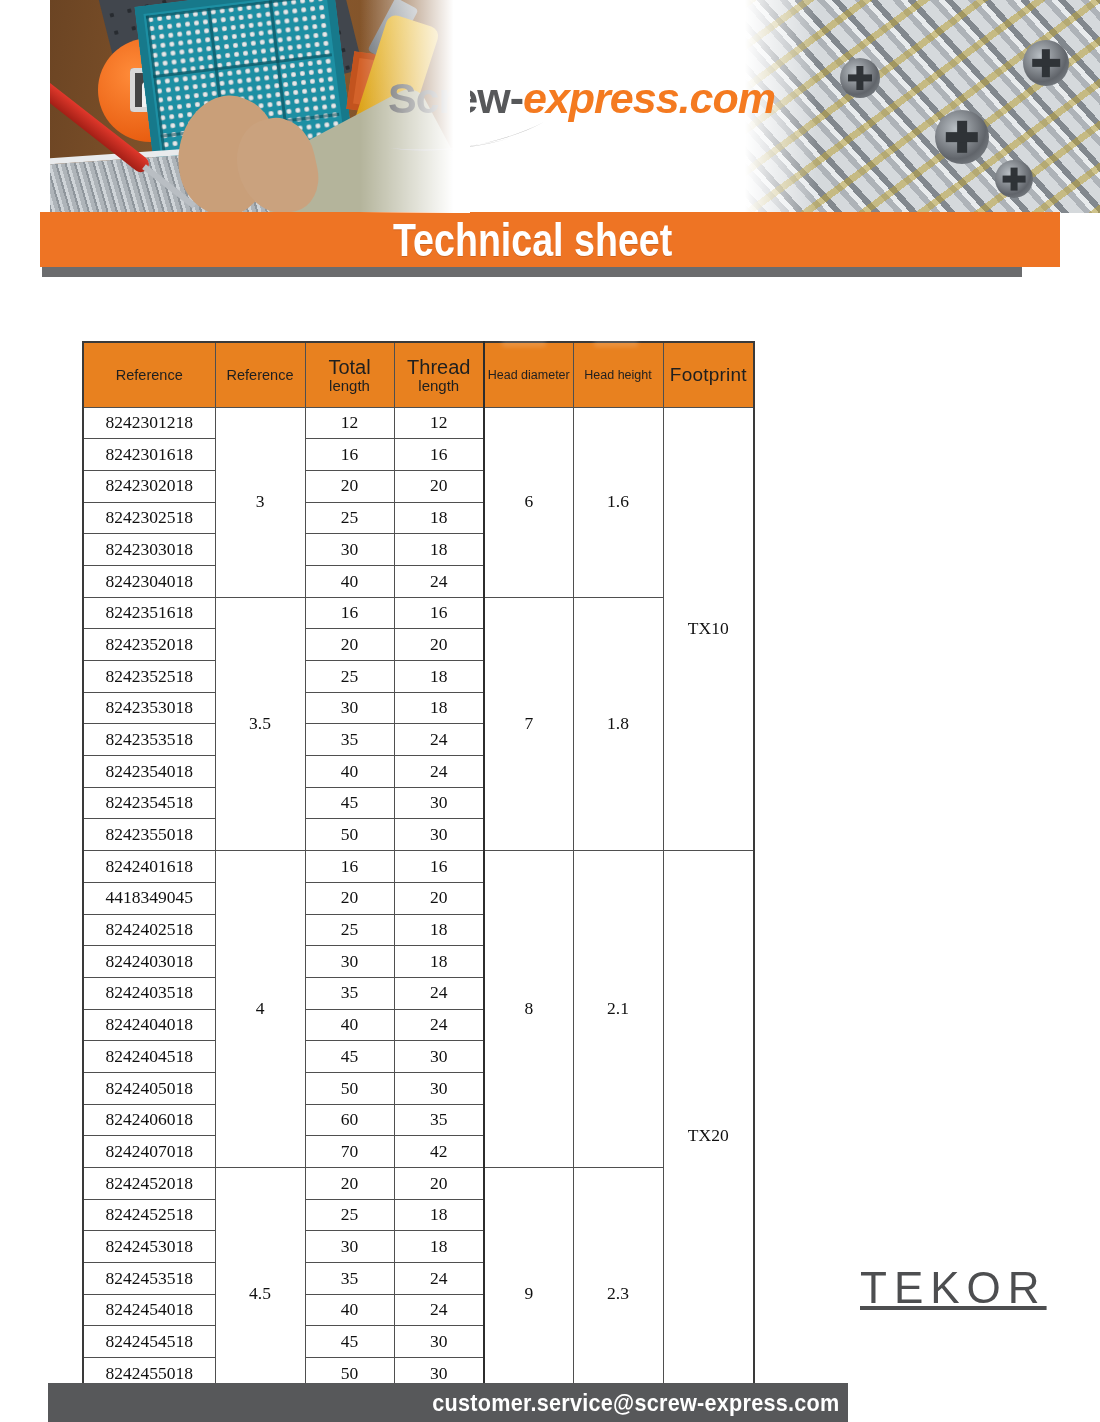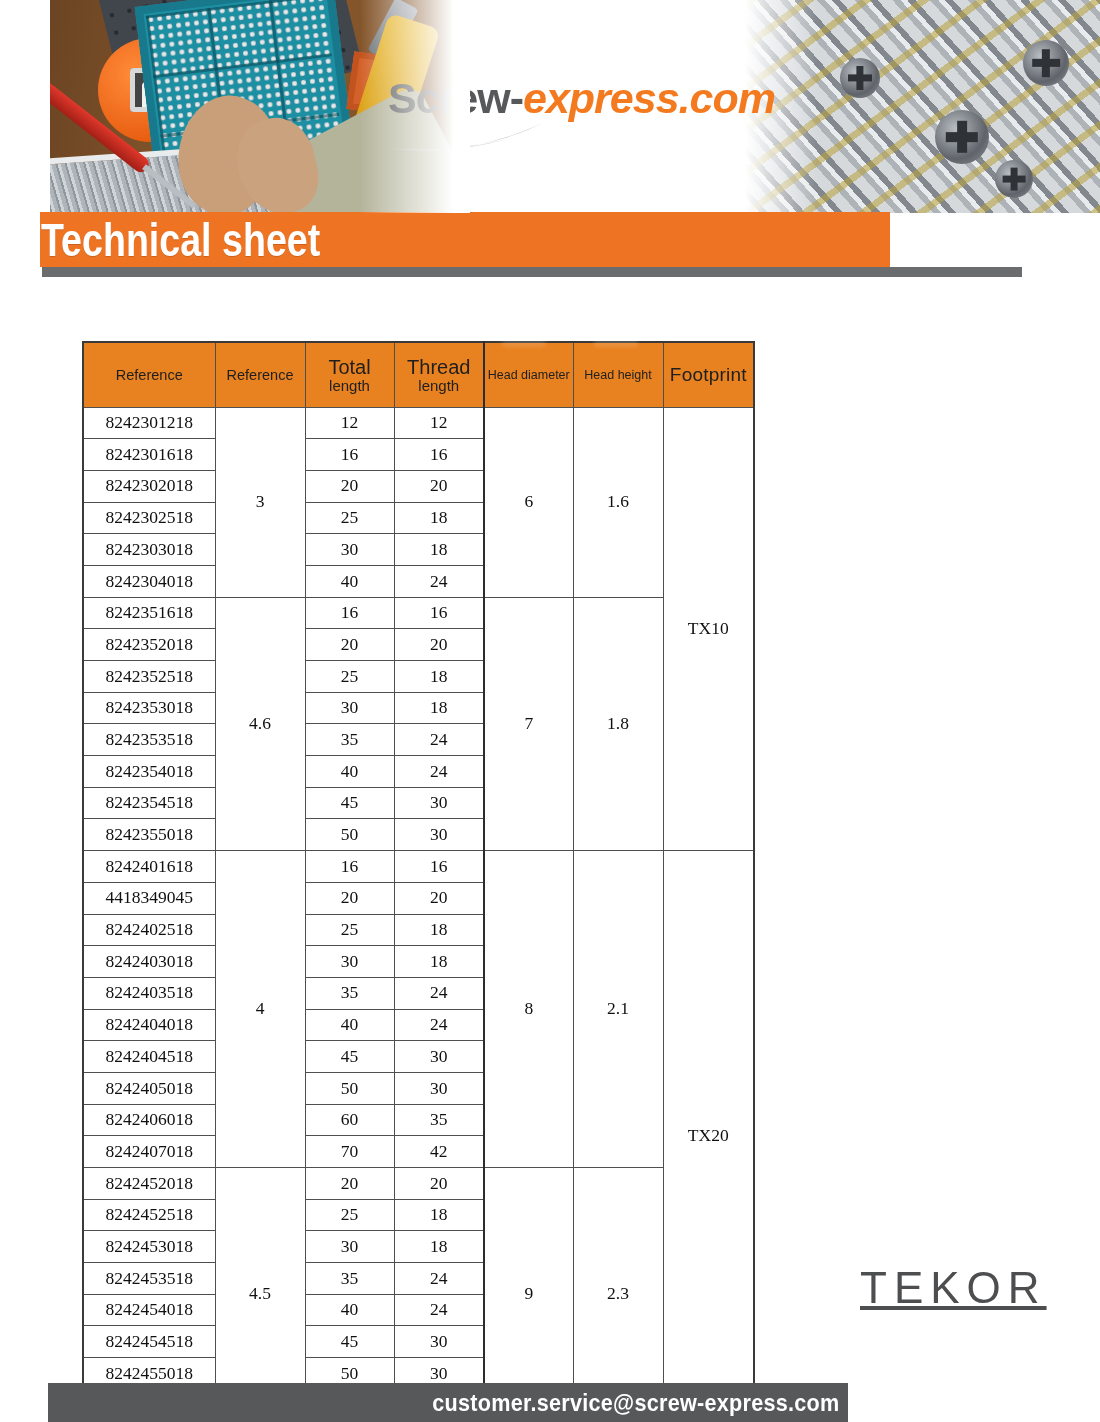--- a/index.html
+++ b/index.html
@@ -62,22 +62,22 @@
     background:#2f3337;transform:translate(-50%,-50%);}
 
   
   .logo{position:absolute;left:388px;top:74px;font-size:43px;font-weight:bold;letter-spacing:-1px;
     white-space:nowrap;z-index:5;}
   .logo .p1{color:var(--logo_gray);}
   .logo .p2{color:var(--logo_orange);font-style:italic;}
   .swoosh{position:absolute;left:386px;top:120px;width:162px;height:36px;z-index:4;}
 
   
-  .banner{position:absolute;left:40px;top:212px;width:850px;height:55px;
-    background:var(--banner_orange);display:flex;align-items:center;justify-content:flex-start;}
+  .banner{position:absolute;left:40px;top:212px;width:1020px;height:55px;
+    background:var(--banner_orange);display:flex;align-items:center;justify-content:center;}
   .banner span{color:#fff;font-weight:bold;font-size:47px;transform:scaleX(.8);letter-spacing:0;
     margin-left:-34px;text-shadow:0 1px 0 rgba(0,0,0,.15);}
   .banner-shadow{position:absolute;left:42px;top:267px;width:980px;height:10px;background:#6b6c6e;}
 
   
   .spec-table{position:absolute;left:82px;top:295px;border-collapse:collapse;table-layout:fixed;
     width:671px;margin-top:46px;}
   .spec-table th,.spec-table td{border:1px solid #4f4f4f;padding:0;text-align:center;vertical-align:middle;}
   .spec-table{border:2px solid #3a3a3a;}
   .spec-table thead tr{height:65px;}
@@ -202,21 +202,21 @@
           <td class="c-num">30</td>
           <td class="c-num">18</td>
         </tr>
         <tr>
           <td class="c-ref">8242304018</td>
           <td class="c-num">40</td>
           <td class="c-num">24</td>
         </tr>
         <tr>
           <td class="c-ref">8242351618</td>
-          <td class="c-dia" rowspan="8">4.6</td>
+          <td class="c-dia" rowspan="8">3.5</td>
           <td class="c-num">16</td>
           <td class="c-num">16</td>
           <td class="c-hd" rowspan="8">7</td>
           <td class="c-hh" rowspan="8">1.8</td>
         </tr>
         <tr>
           <td class="c-ref">8242352018</td>
           <td class="c-num">20</td>
           <td class="c-num">20</td>
         </tr>

